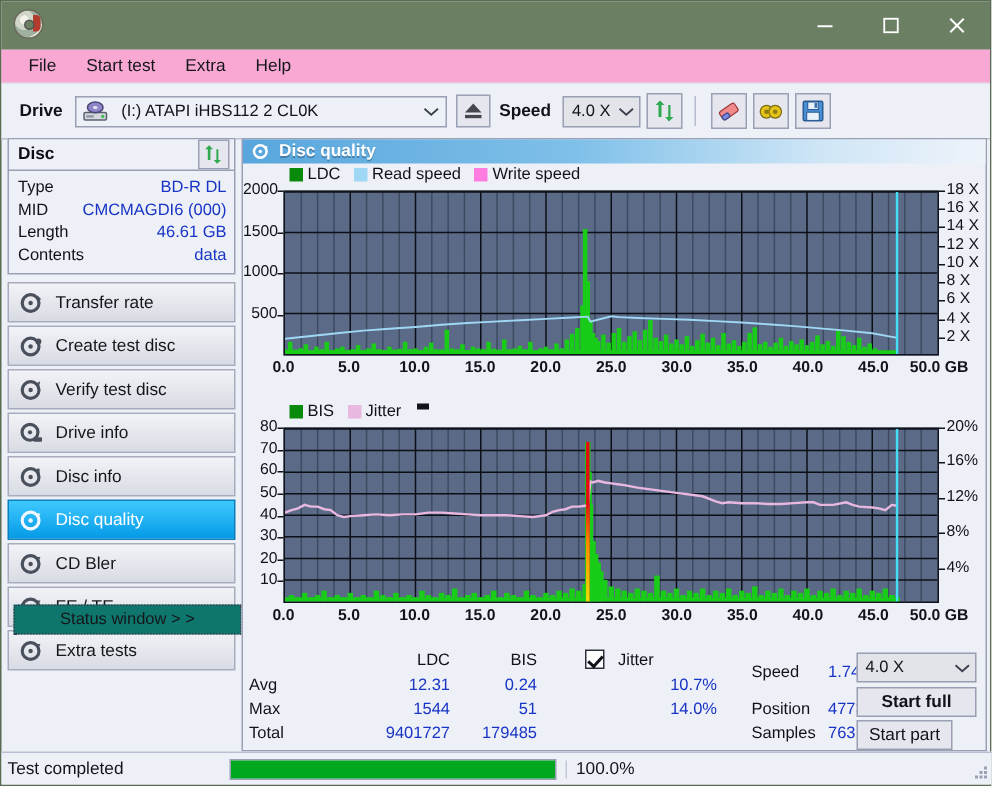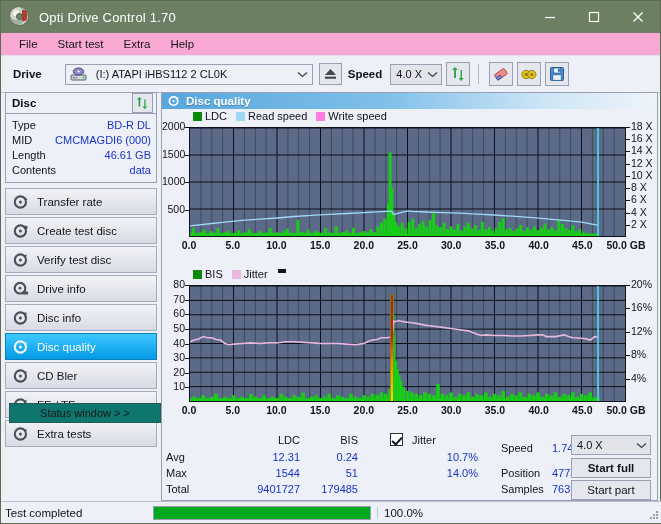--- a/index.html
+++ b/index.html
@@ -38,21 +38,21 @@
   .menu-item{padding:2px 10px;font-size:11.5px;color:#15161a;cursor:default;}
 
   
   #toolbar{height:36px;background:#eef0f8;display:flex;align-items:center;
            padding:0 6px;border-bottom:1px solid #b9bed0;}
   #toolbar .lbl{font-weight:bold;font-size:11.5px;color:#11131a;margin:0 8px 0 6px;}
   .combo{height:21px;border:1px solid #9aa0b4;background:#eef0f8;display:flex;
          align-items:center;box-sizing:border-box;position:relative;}
   .combo .cval{flex:1;padding-left:5px;font-size:11px;color:#11131a;white-space:nowrap;overflow:hidden;}
   .combo .carrow{width:18px;display:flex;align-items:center;justify-content:center;color:#2a2f3a;}
-  #drive-combo{width:248px;margin-left:15px;}
+  #drive-combo{width:248px;}
   #drive-combo .drvico{width:17px;height:15px;margin:0 4px 0 4px;position:relative;flex:none;}
   #speed-combo{width:52px;background:#e3e4ea;}
   .tbtn{width:24px;height:24px;border:1px solid #9aa0b4;background:#e6e7ee;
         margin-left:4px;display:flex;align-items:center;justify-content:center;box-sizing:border-box;}
   .tbtn.eject{width:23px;height:22px;margin-left:6px;}
   .tsep{width:1px;height:20px;background:#b7bccd;margin:0 6px 0 8px;}
 
   
   #body{position:absolute;left:0;top:91px;width:661px;height:409px;}
 
@@ -135,21 +135,20 @@
 <body>
 
 <div id="app">
 
   <div id="titlebar">
     <div class="tb-icon">
       <div class="cdicon">
           <div class="redslice"></div>
         </div>
     </div>
-    <div class="tb-title">Opti Drive Control 1.70</div>
     <div id="winbtns">
       <div class="winbtn">
         <svg width="12" height="12" viewBox="0 0 12 12">
             <line x1="1" y1="6.5" x2="11" y2="6.5" stroke="#fff" stroke-width="1.2"></line>
           </svg>
       </div>
       <div class="winbtn">
         <svg width="12" height="12" viewBox="0 0 12 12">
             <rect x="1.5" y="1.5" width="9" height="9" fill="none" stroke="#fff" stroke-width="1.2"></rect>
           </svg>
@@ -867,21 +866,21 @@
 
         <div class="combo" style="position:absolute;left:409px;top:4px;width:80px;height:20px;background:#e3e4ea;">
           <div class="cval">4.0 X</div>
           <div class="carrow">
             <svg width="11" height="7" viewBox="0 0 11 7">
                 <polyline points="1,1.5 5.5,5.5 10,1.5" fill="none" stroke="#3a3f4d" stroke-width="1.2"></polyline>
               </svg>
           </div>
         </div>
         <div class="pbtn bold" style="left:409px;top:27px;width:80px;height:20px;">Start full</div>
-        <div class="pbtn" style="left:409px;top:49px;width:80px;height:20px;">Start part</div>
+        <div class="pbtn" style="left:409px;top:49px;width:64px;height:20px;">Start part</div>
       </div>
     </div>
   </div>
 
   <div id="statusbar">
     <div id="sb-text">Test completed</div>
     <div id="sb-progwrap">
       <div id="sb-prog" style="width: 100%;"></div>
     </div>
     <div id="sb-pct">100.0%</div>

